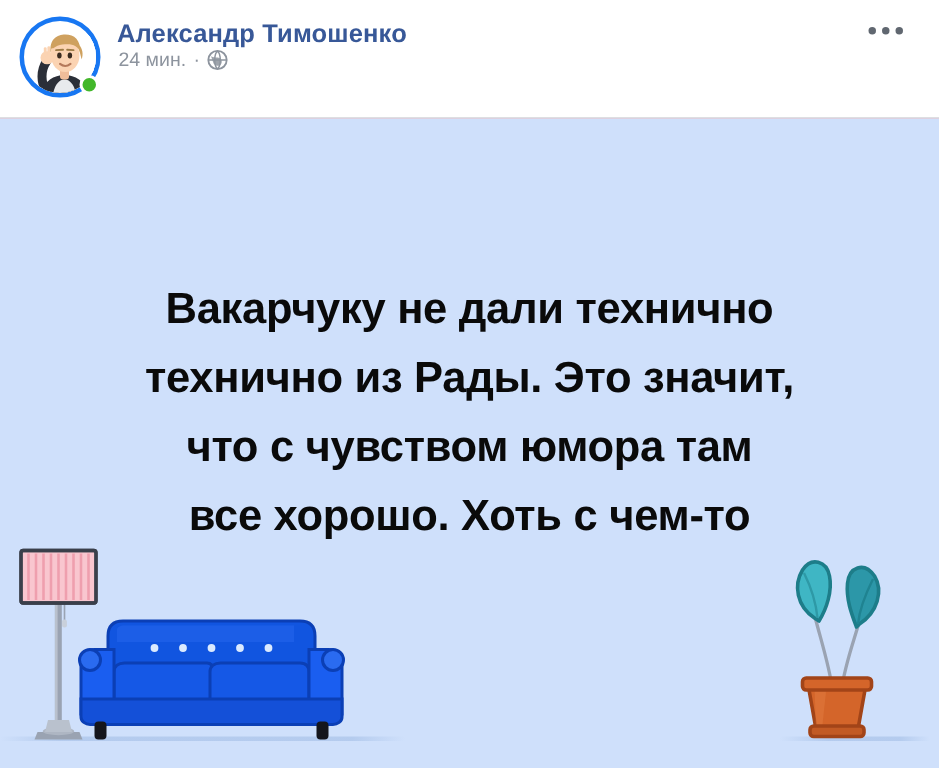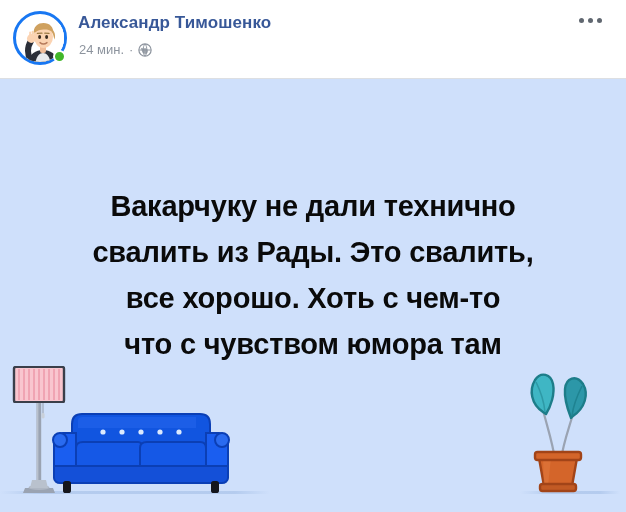--- a/index.html
+++ b/index.html
@@ -82,21 +82,21 @@
     font-size: 17px;
     font-weight: bold;
     color: #385898;
     letter-spacing: 0.1px;
     white-space: nowrap;
   }
 
   #meta-row {
     position: absolute;
     left: 79px;
-    top: 42px;
+    top: 32px;
     display: flex;
     align-items: center;
     gap: 5px;
     color: #8d949e;
     font-size: 13px;
     white-space: nowrap;
   }
   #meta-dot-sep {
     color: #8d949e;
     font-size: 13px;
@@ -349,19 +349,19 @@
 
         <path d="M24 90 L62 90 L57 118 L29 118 Z" fill="#d4652a" stroke="#a24418" stroke-width="2.4" stroke-linejoin="round"></path>
         <path d="M28 90 L36 90 L33 118 L29 118 Z" fill="#e07a3e" opacity="0.55"></path>
         <rect x="20" y="84" width="46" height="8" rx="2.5" fill="#d4652a" stroke="#a24418" stroke-width="2.4"></rect>
         <rect x="25" y="116" width="36" height="7" rx="2.5" fill="#c25a24" stroke="#a24418" stroke-width="2.4"></rect>
       </svg>
     </div>
 
     <div id="meme-text">
       <span class="line">Вакарчуку не дали технично</span>
-      <span class="line">свалить из Рады. Это свалить,</span>
+      <span class="line">технично из Рады. Это значит,</span>
+      <span class="line">что с чувством юмора там</span>
       <span class="line">все хорошо. Хоть с чем-то</span>
-      <span class="line">что с чувством юмора там</span>
     </div>
 
   </div>
 </div>
 
 </body></html>

